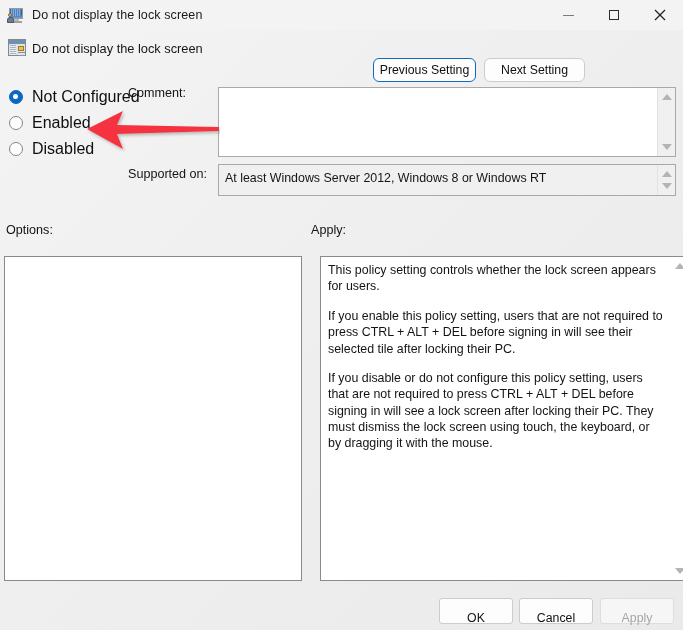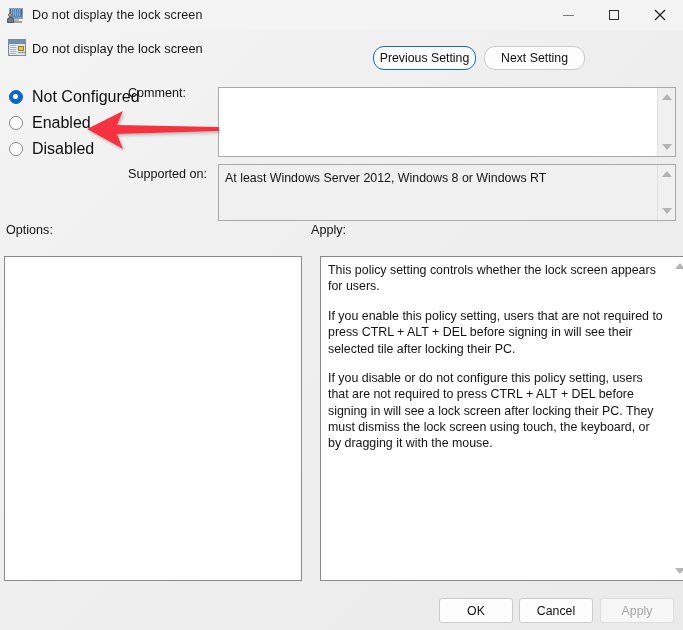--- a/index.html
+++ b/index.html
@@ -122,25 +122,25 @@
   .pi-line {
     position: absolute; left: 8.5px; width: 7px; height: 1.4px; background:#8795a3;
   }
   #policy-title {
     position: absolute; left: 32px; top: 7px;
     font-size: 12.8px;
     color: #151515;
   }
   .nav-btn {
     position: absolute;
-    top: 46px;
+    top: 58px;
     height: 24px;
     background: #fdfdfd;
     border: 1px solid #cccccc;
-    border-radius: 11px;
+    border-radius: 6px;
     font-family: "Liberation Sans", sans-serif;
     font-size: 12.3px;
     color: #101010;
     cursor: default;
     padding: 0;
   }
   #btn-previous-setting {
     left: 373px;
     width: 103px;
     border: 1px solid #0f6cbd;
@@ -215,21 +215,21 @@
     padding: 3px 4px;
     background: transparent;
   }
   #supported-label {
     position: absolute; left: 128px; top: 167px;
     font-size: 12.6px; color: #131313;
   }
   #supported-box {
     position: absolute;
     left: 218px; top: 164px;
-    width: 458px; height: 57px;
+    width: 458px; height: 32px;
     background: #f0f0f0;
     border: 1px solid #a9a9a9;
     box-sizing: border-box;
     display: flex;
   }
   #supported-text {
     flex: 1 1 auto;
     font-size: 12.4px;
     color: #141414;
     padding: 5px 6px;
@@ -308,21 +308,21 @@
     position: absolute;
     top: 598px;
     width: 74px; height: 25px;
     background: #fdfdfd;
     border: 1px solid #cccccc;
     border-radius: 3px;
     font-family: "Liberation Sans", sans-serif;
     font-size: 12.3px;
     color: #101010;
     cursor: default;
-    padding: 4px;
+    padding: 12px;
   }
   #btn-ok { left: 439px; }
   #btn-cancel { left: 519px; }
   #btn-apply {
     left: 600px;
     color: #a6a6a6;
     background: #f6f6f6;
     border: 1px solid #dedede;
   }
 

